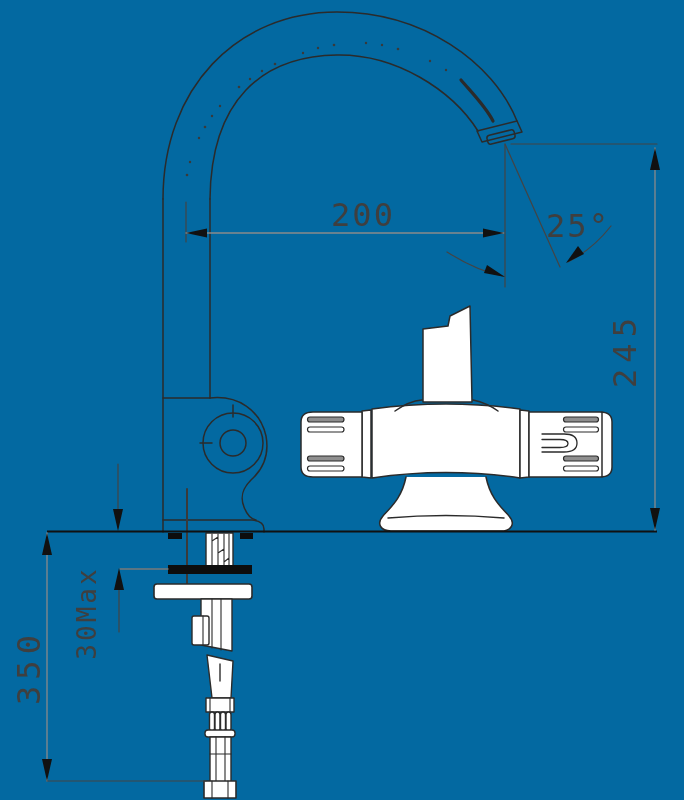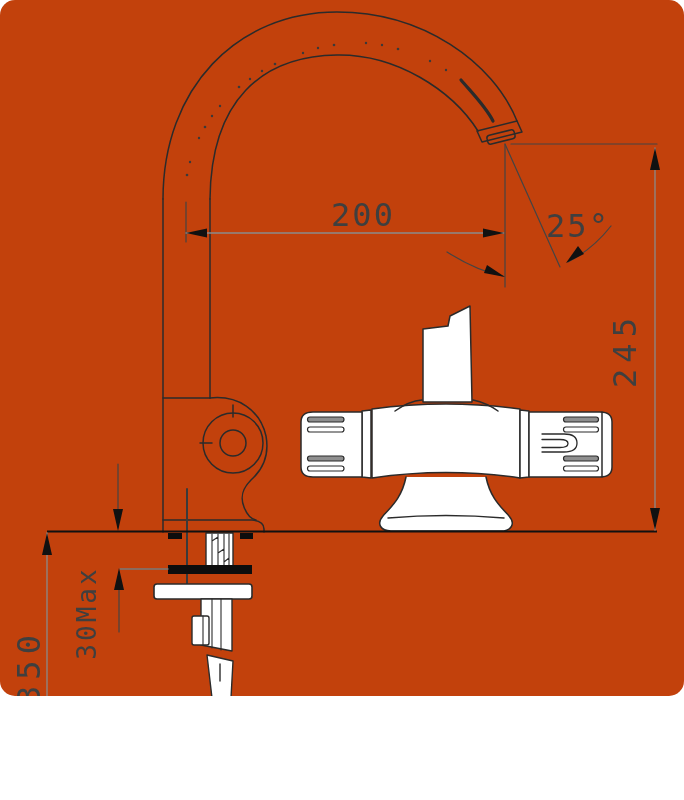--- a/index.html
+++ b/index.html
@@ -1,16 +1,16 @@
 <!DOCTYPE html>
 <html><head>
 <meta charset="utf-8">
 <style>
   html,body{margin:0;padding:0;background:#ffffff;}
-  .page{position:relative;width:684px;height:696px;background:#c2410c;overflow:hidden;border-radius:15px;}
+  .page{position:relative;width:684px;height:800px;background:#0369a1;overflow:hidden;}
   svg{display:block;}
   svg text{font-family:"DejaVu Sans Mono","Liberation Mono",monospace;fill:#3f3f3f;}
   .t-big{font-size:32px;letter-spacing:2px;}
   .t-vert{font-size:32px;letter-spacing:6px;}
   .t-max{font-size:26px;letter-spacing:3px;}
 </style>
 </head>
 <body>
 
 <div class="page">

